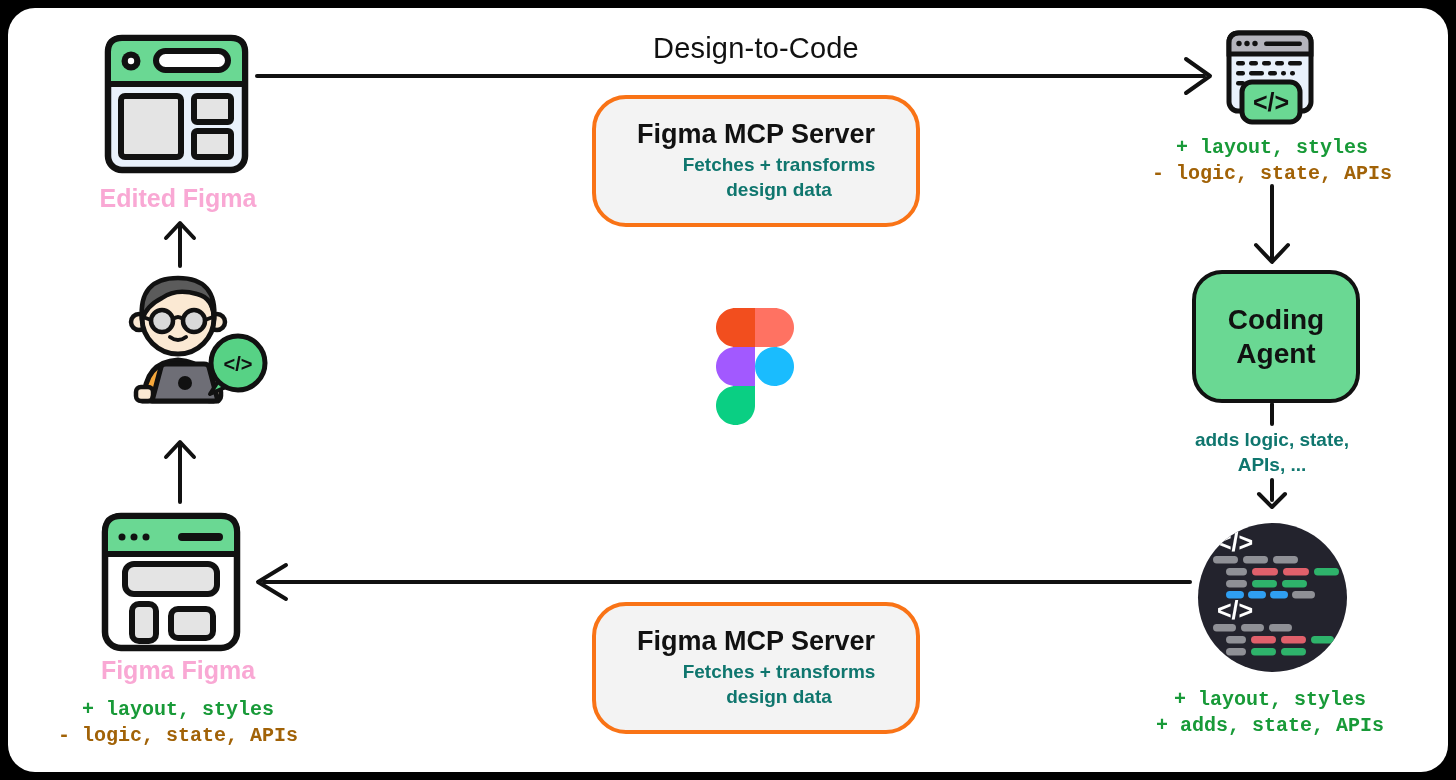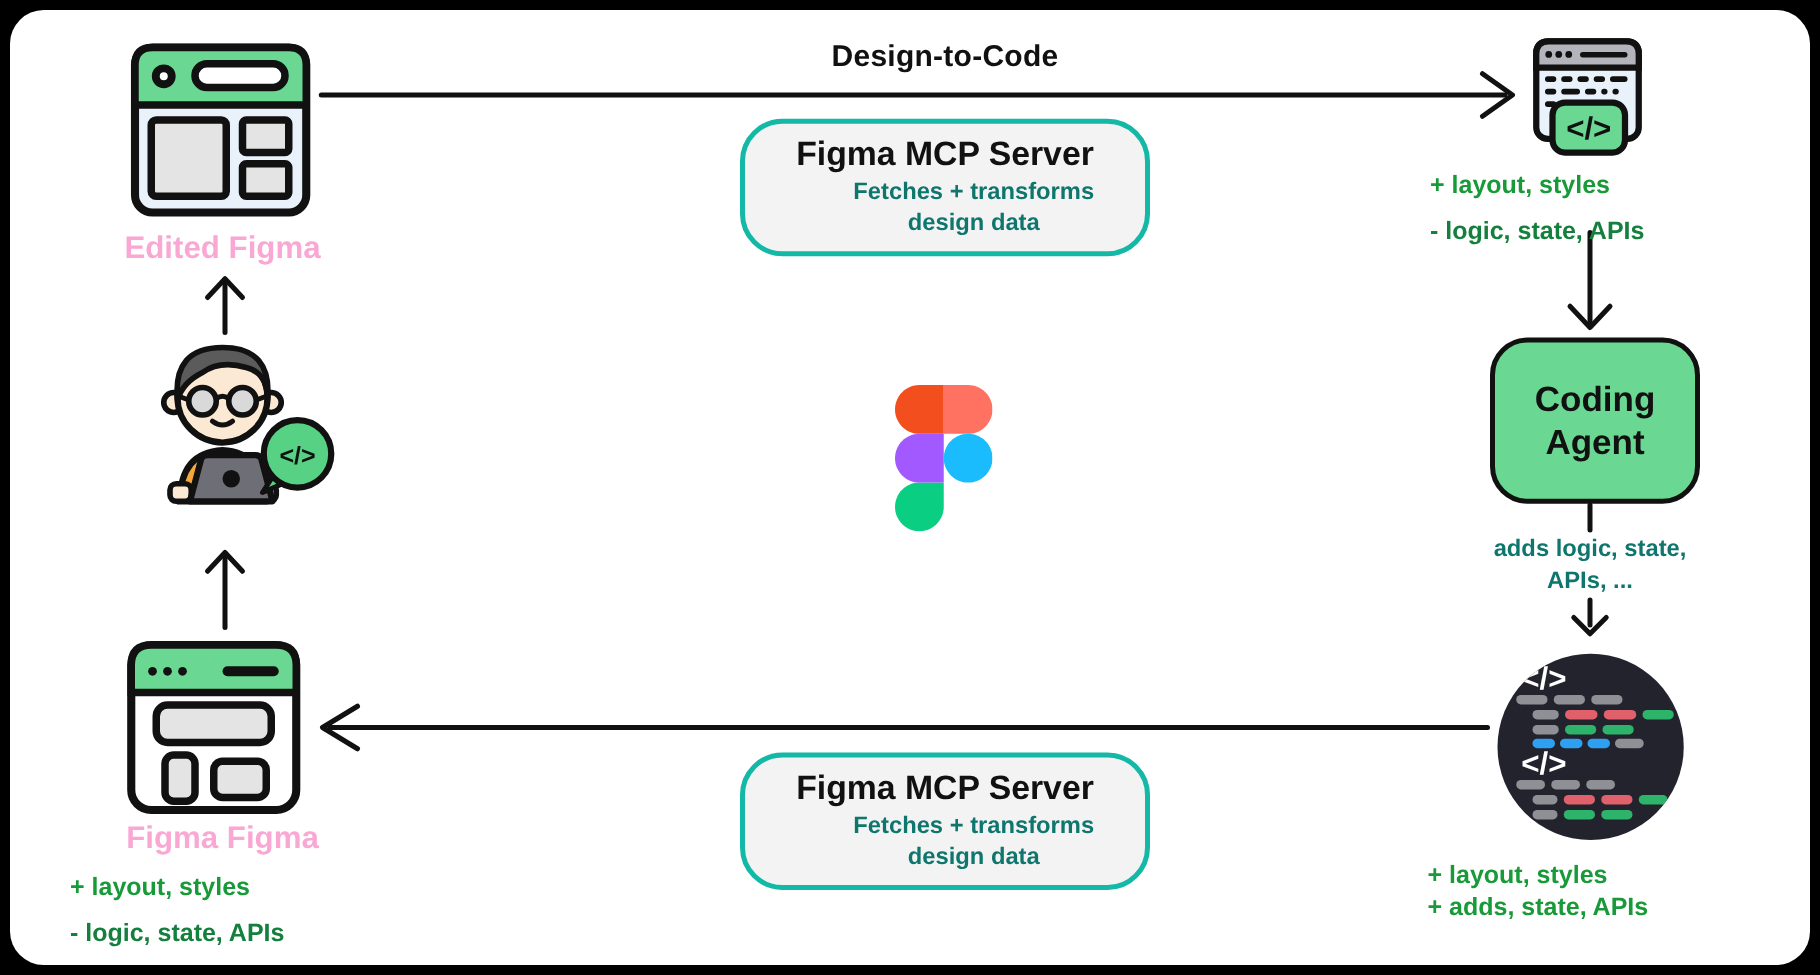--- a/index.html
+++ b/index.html
@@ -22,33 +22,33 @@
     left: 0; top: 0;
     width: 1456px; height: 780px;
   }
   .abs { position: absolute; }
   svg.arrow-layer { position: absolute; left: 0; top: 0; }
 
   .flow-title {
     position: absolute;
     width: 400px;
     text-align: center;
-    font-size: 24px;
-    font-weight: bold;
+    font-size: 29px;
+    font-weight: normal;
     color: #111;
     letter-spacing: 0.2px;
   }
   #title-d2c { left: 556px; top: 32px; }
   #title-c2d { left: 556px; top: 538px; }
 
   .mcp-box {
     position: absolute;
-    width: 328px; height: 110px;
+    width: 328px; height: 132px;
     background: #f3f3f3;
-    border: 4px solid #14b8a6;
+    border: 4px solid #f97316;
     border-radius: 34px;
     box-sizing: border-box;
     display: flex;
     flex-direction: column;
     align-items: center;
     justify-content: center;
   }
   #mcp-top    { left: 592px; top: 95px; }
   #mcp-bottom { left: 592px; top: 602px; }
   .mcp-title {
@@ -66,24 +66,24 @@
     font-size: 25px; font-weight: bold; color: #f9a8d4;
     text-align: center;
   }
   #label-edited-figma { left: 58px;  top: 184px; width: 240px; }
   #label-developer    { left: 60px;  top: 405px; width: 240px; }
   #label-figma-design { left: 55px;  top: 656px; width: 246px; }
 
   .ann {
     position: absolute;
     font-size: 20px; font-weight: bold;
-    line-height: 1.32;
+    text-align: center; line-height: 1.32; font-family: Liberation Mono, monospace;
   }
   .ann .green { color: #189a38; display: block; }
-  .ann .red   { color: #15803d; display: block; margin-top: 11px; }
+  .ann .red   { color: #a16207; display: block; }
   #ann-generated    { left: 1144px; top: 135px; width: 256px; }
   #ann-final        { left: 1142px; top: 687px; width: 256px; }
   #ann-figma-design { left: 56px;   top: 697px; width: 244px; }
 
   #coding-agent {
     position: absolute;
     left: 1192px; top: 270px;
     width: 168px; height: 133px;
     background: #6ad893;
     border: 4px solid #111;

